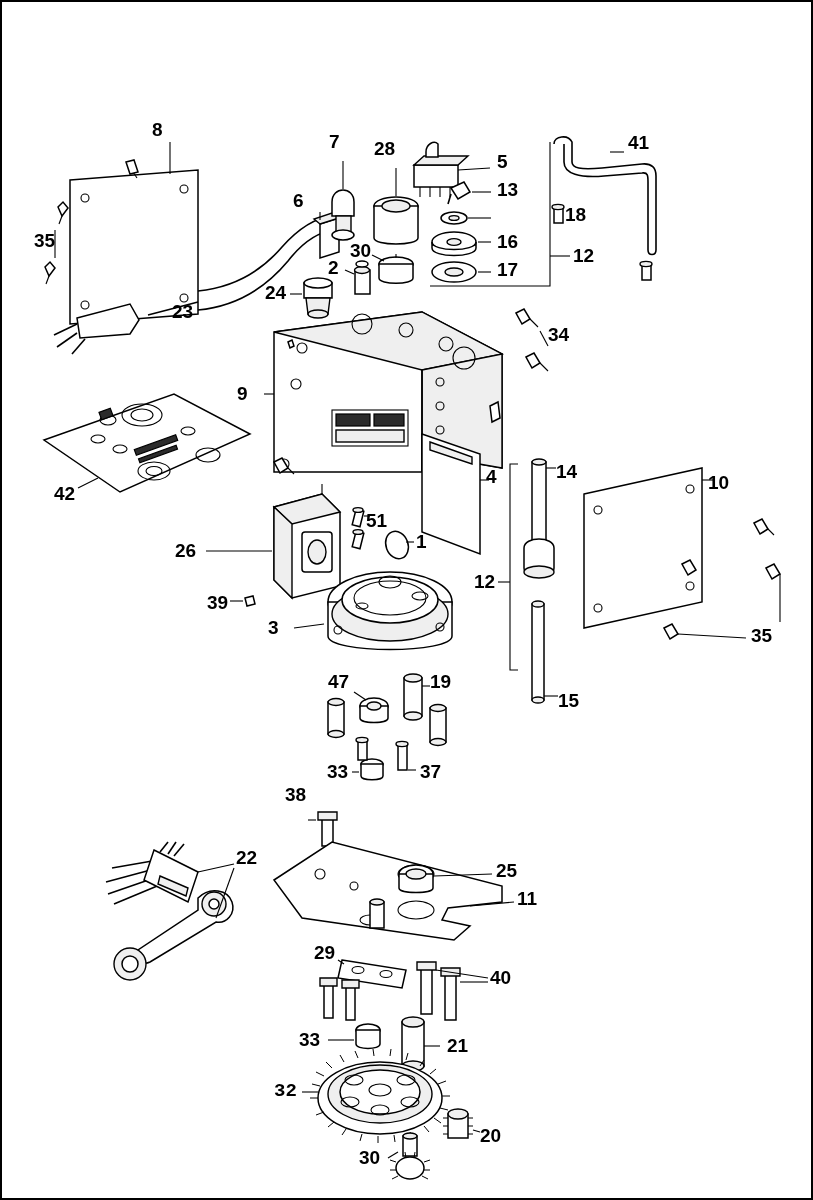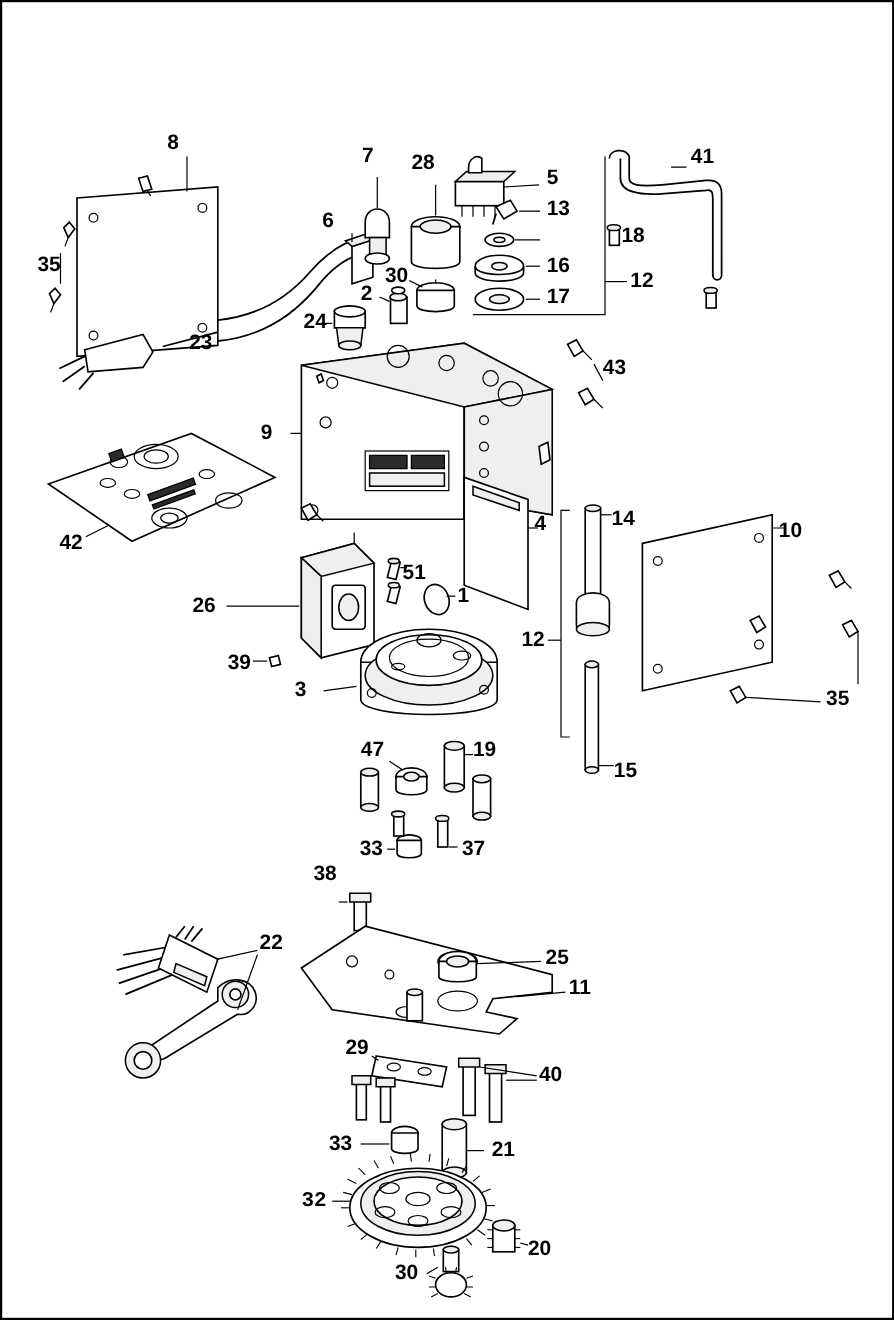--- a/index.html
+++ b/index.html
@@ -514,23 +514,23 @@
   <div class="callout" style="left:626px; top:130px;">41</div>
   <div class="callout" style="left:495px; top:177px;">13</div>
   <div class="callout" style="left:291px; top:188px;">6</div>
   <div class="callout" style="left:519px; top:202px;margin-left:44px;">18</div>
   <div class="callout" style="left:32px;  top:228px;">35</div>
   <div class="callout" style="left:495px; top:229px;">16</div>
   <div class="callout" style="left:348px; top:238px;">30</div>
   <div class="callout" style="left:571px; top:243px;">12</div>
   <div class="callout" style="left:326px; top:255px;">2</div>
   <div class="callout" style="left:495px; top:257px;">17</div>
-  <div class="callout" style="left:274px; top:280px;">24</div>
+  <div class="callout" style="left:263px; top:280px;">24</div>
   <div class="callout" style="left:170px; top:299px;">23</div>
-  <div class="callout" style="left:546px; top:322px;">43</div>
+  <div class="callout" style="left:546px; top:322px;">34</div>
   <div class="callout" style="left:235px; top:381px;">9</div>
   <div class="callout" style="left:554px; top:459px;">14</div>
   <div class="callout" style="left:484px; top:464px;">4</div>
   <div class="callout" style="left:706px; top:470px;">10</div>
   <div class="callout" style="left:52px;  top:481px;">42</div>
   <div class="callout" style="left:364px; top:508px;">51</div>
   <div class="callout" style="left:414px; top:529px;">1</div>
   <div class="callout" style="left:173px; top:538px;">26</div>
   <div class="callout" style="left:472px; top:569px;">12</div>
   <div class="callout" style="left:205px; top:590px;">39</div>

